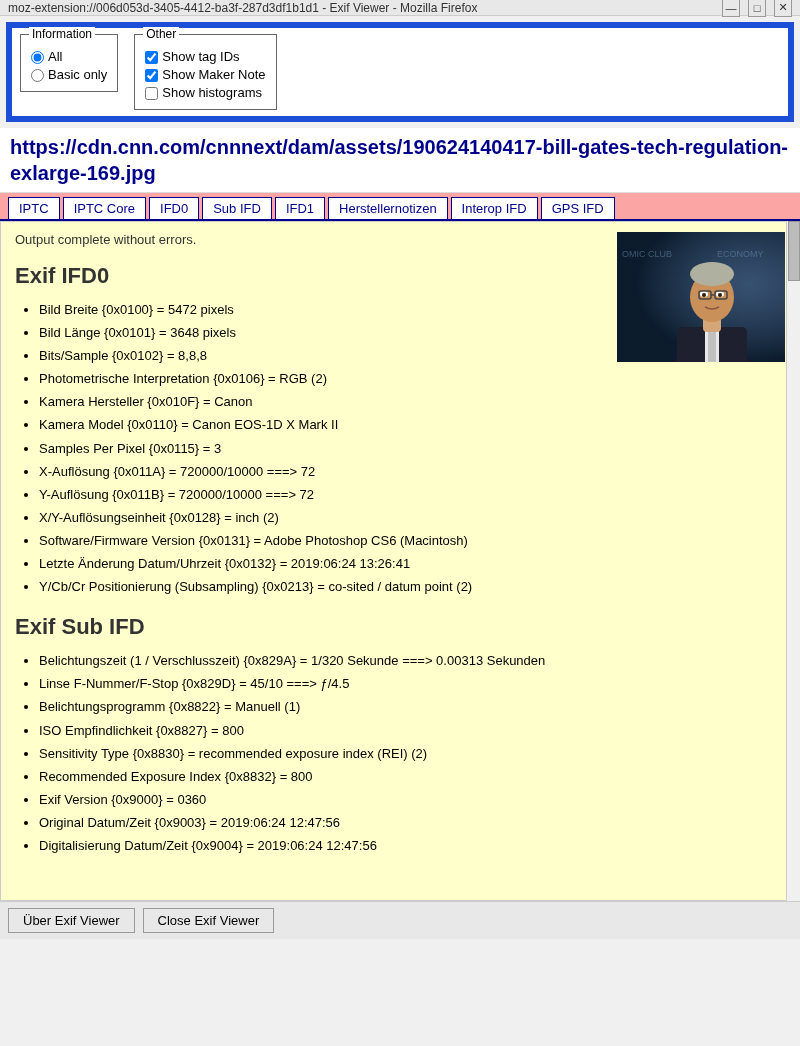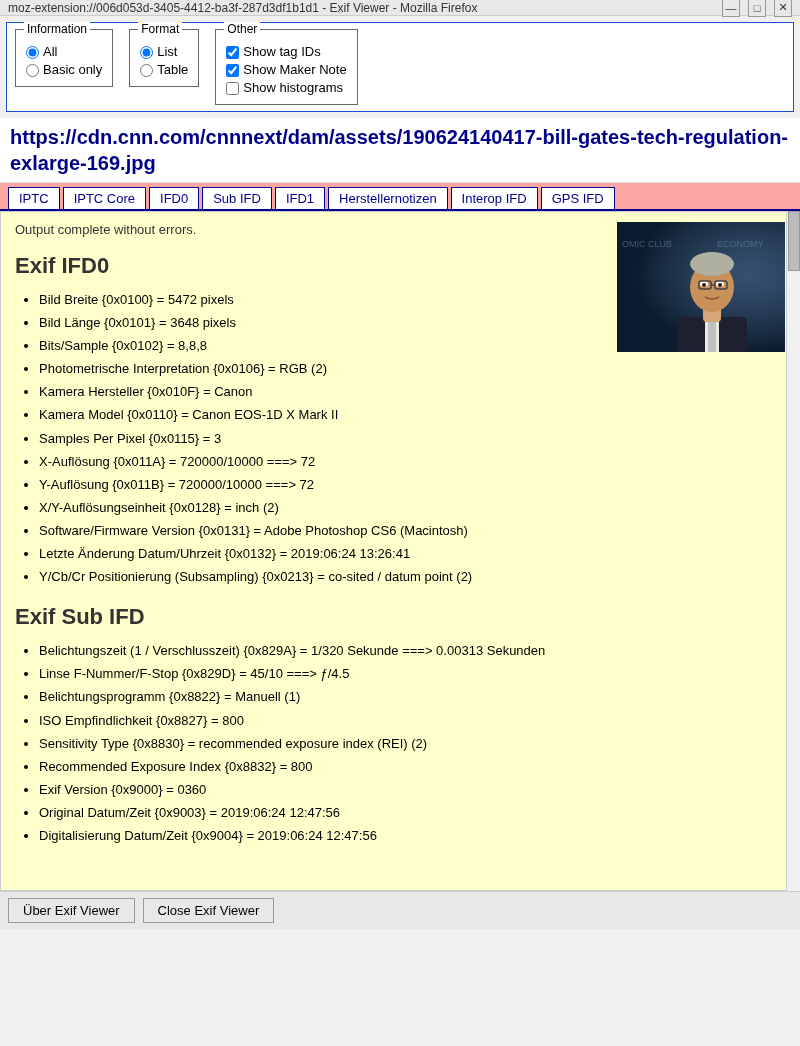--- a/index.html
+++ b/index.html
@@ -32,21 +32,21 @@
       border: 1px solid #999;
       background: #e8e8e8;
       display: flex;
       align-items: center;
       justify-content: center;
       font-size: 11px;
       cursor: pointer;
     }
     #toolbar {
       background: white;
-      border: 1px solid #1d4ed8;
+      border: 6px solid #1d4ed8;
       margin: 6px;
       padding: 6px 8px;
       display: flex;
       gap: 16px;
       align-items: flex-start;
     }
     .fieldset-group {
       border: 1px solid #666;
       padding: 4px 10px 6px 10px;
       position: relative;
@@ -197,33 +197,20 @@
         <input type="radio" name="info" checked="" style="">
         <label>All</label>
       </div>
       <div class="radio-row">
         <input type="radio" name="info" style="">
         <label>Basic only</label>
       </div>
     </div>
   </div>
 
-  <div class="fieldset-group" style="padding-top:10px;">
-    <span class="legend-text" style="position:absolute;top:-8px;left:8px;background:white;font-size:12px;padding:0 3px;">Format</span>
-    <div class="fieldset-inner">
-      <div class="radio-row">
-        <input type="radio" name="fmt" checked="" style="">
-        <label>List</label>
-      </div>
-      <div class="radio-row">
-        <input type="radio" name="fmt" style="">
-        <label>Table</label>
-      </div>
-    </div>
-  </div>
 
   <div class="fieldset-group" style="padding-top:10px;">
     <span class="legend-text" style="position:absolute;top:-8px;left:8px;background:white;font-size:12px;padding:0 3px;">Other</span>
     <div class="fieldset-inner">
       <div class="check-row">
         <input type="checkbox" checked="" style="">
         <label>Show tag IDs</label>
       </div>
       <div class="check-row">
         <input type="checkbox" checked="" style="">

